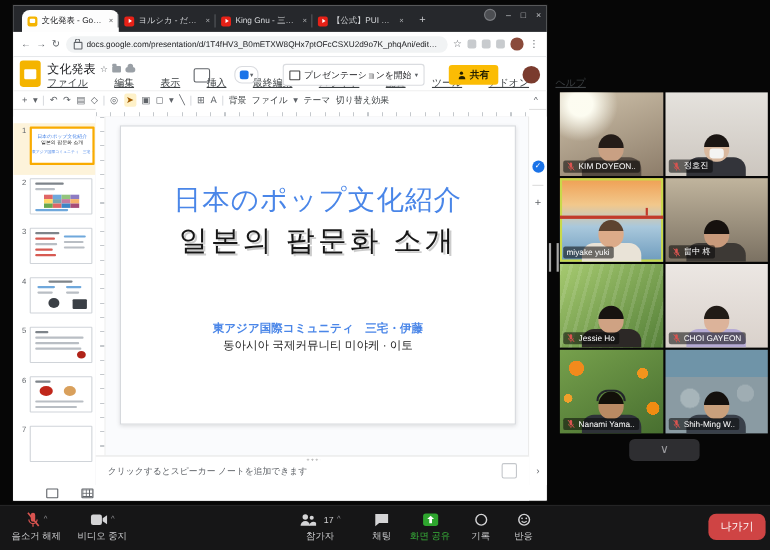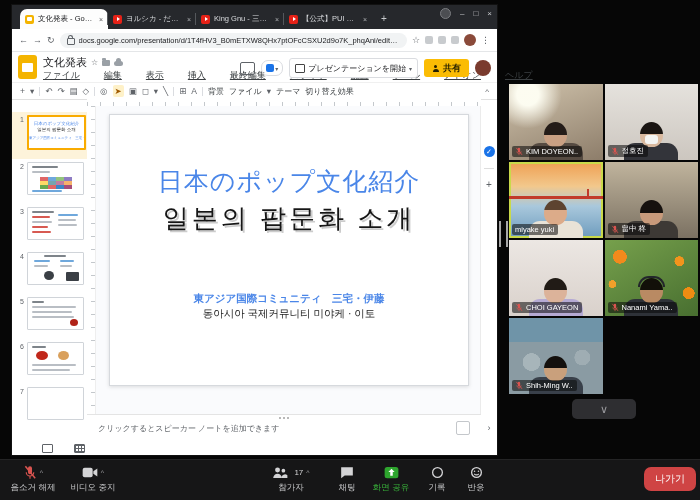--- a/index.html
+++ b/index.html
@@ -47,21 +47,21 @@
   .title-block{flex:1;min-width:0;}
   .title-row{display:flex;align-items:center;gap:4px;font-size:11px;color:#202124;height:14px;}
   .doc-ic{color:#5f6368;font-size:8px;}
   .folder-ic{width:8px;height:6px;background:#9aa0a6;border-radius:1px;position:relative;margin-top:1px;}
   .folder-ic::before{content:"";position:absolute;top:-2px;left:0;width:4px;height:2px;background:#9aa0a6;border-radius:1px 1px 0 0;}
   .cloud-ic{width:9px;height:5px;background:#9aa0a6;border-radius:4px;position:relative;margin-top:2px;}
   .cloud-ic::before{content:"";position:absolute;left:2px;top:-3px;width:5px;height:5px;background:#9aa0a6;border-radius:50%;}
   .menu-row{display:flex;gap:24px;font-size:9px;color:#3c4043;height:13px;align-items:center;text-decoration:underline;}
   .menu-item{white-space:nowrap;}
   .lastedit{font-size:8px;color:#80868b;text-decoration:underline;margin-left:5px;white-space:nowrap;overflow:hidden;text-overflow:ellipsis;min-width:0;}
-  .hactions{display:flex;align-items:center;gap:6px;flex:none;padding-top:3px;}
+  .hactions{display:flex;align-items:center;gap:22px;flex:none;padding-top:3px;}
   .hist-ic{width:13px;height:11px;border:1px solid #5f6368;border-radius:2px;}
   .meet-chip{width:20px;height:14px;border:1px solid #dadce0;border-radius:7px;display:flex;align-items:center;justify-content:center;gap:1px;}
   .meet-inner{width:8px;height:8px;background:#1a73e8;border-radius:2px;}
   .ddv{font-size:6px;color:#5f6368;}
   .present-btn{height:18px;border:1px solid #dadce0;border-radius:3px;display:flex;align-items:center;gap:3px;
     padding:0 5px;font-size:8px;color:#202124;background:#fff;white-space:nowrap;}
   .pres-ic{width:8px;height:7px;border:1px solid #444;border-radius:1px;}
   .share-btn{height:18px;background:#fbbc04;border-radius:3px;display:flex;align-items:center;gap:4px;
     padding:0 8px;font-size:9px;color:#241f00;font-weight:bold;white-space:nowrap;}
   .person-ic{width:7px;height:7px;position:relative;}
@@ -464,20 +464,34 @@
         </div>
       <div class="namebar">
         <svg class="micmute" width="8" height="9" viewBox="0 0 24 26">
             <path fill="#d95450" d="M12 16a3.5 3.5 0 0 0 3.5-3.5v-7a3.5 3.5 0 0 0-7 0v7A3.5 3.5 0 0 0 12 16z"></path>
             <path fill="none" stroke="#d95450" stroke-width="2" d="M5.5 12.5a6.5 6.5 0 0 0 13 0M12 19v5"></path>
             <line x1="4" y1="2" x2="21" y2="23" stroke="#d95450" stroke-width="2.6"></line>
           </svg>
         <span class="nametxt">畠中 柊</span>
       </div>
     </div>
+    <div class="vt bg5">
+      <div class="person p5">
+          <div class="head"></div>
+          <div class="torso"></div>
+        </div>
+      <div class="namebar">
+        <svg class="micmute" width="8" height="9" viewBox="0 0 24 26">
+            <path fill="#d95450" d="M12 16a3.5 3.5 0 0 0 3.5-3.5v-7a3.5 3.5 0 0 0-7 0v7A3.5 3.5 0 0 0 12 16z"></path>
+            <path fill="none" stroke="#d95450" stroke-width="2" d="M5.5 12.5a6.5 6.5 0 0 0 13 0M12 19v5"></path>
+            <line x1="4" y1="2" x2="21" y2="23" stroke="#d95450" stroke-width="2.6"></line>
+          </svg>
+        <span class="nametxt">Jessie Ho</span>
+      </div>
+    </div>
     <div class="vt bg7">
       <div class="person p7">
           <div class="head"></div>
           <div class="torso"></div>
         </div>
       <div class="namebar">
         <svg class="micmute" width="8" height="9" viewBox="0 0 24 26">
             <path fill="#d95450" d="M12 16a3.5 3.5 0 0 0 3.5-3.5v-7a3.5 3.5 0 0 0-7 0v7A3.5 3.5 0 0 0 12 16z"></path>
             <path fill="none" stroke="#d95450" stroke-width="2" d="M5.5 12.5a6.5 6.5 0 0 0 13 0M12 19v5"></path>
             <line x1="4" y1="2" x2="21" y2="23" stroke="#d95450" stroke-width="2.6"></line>

